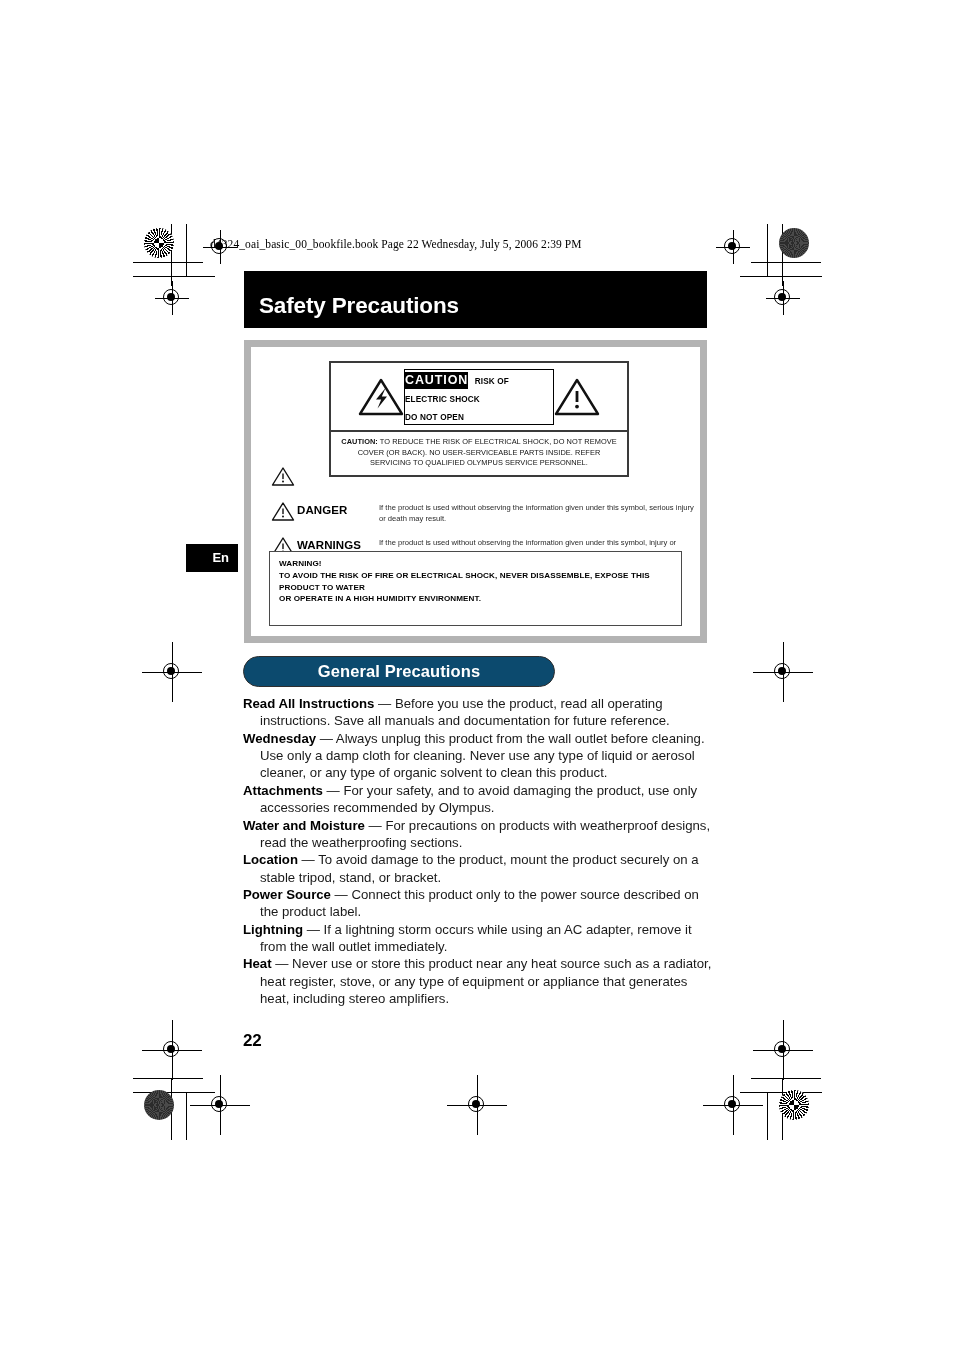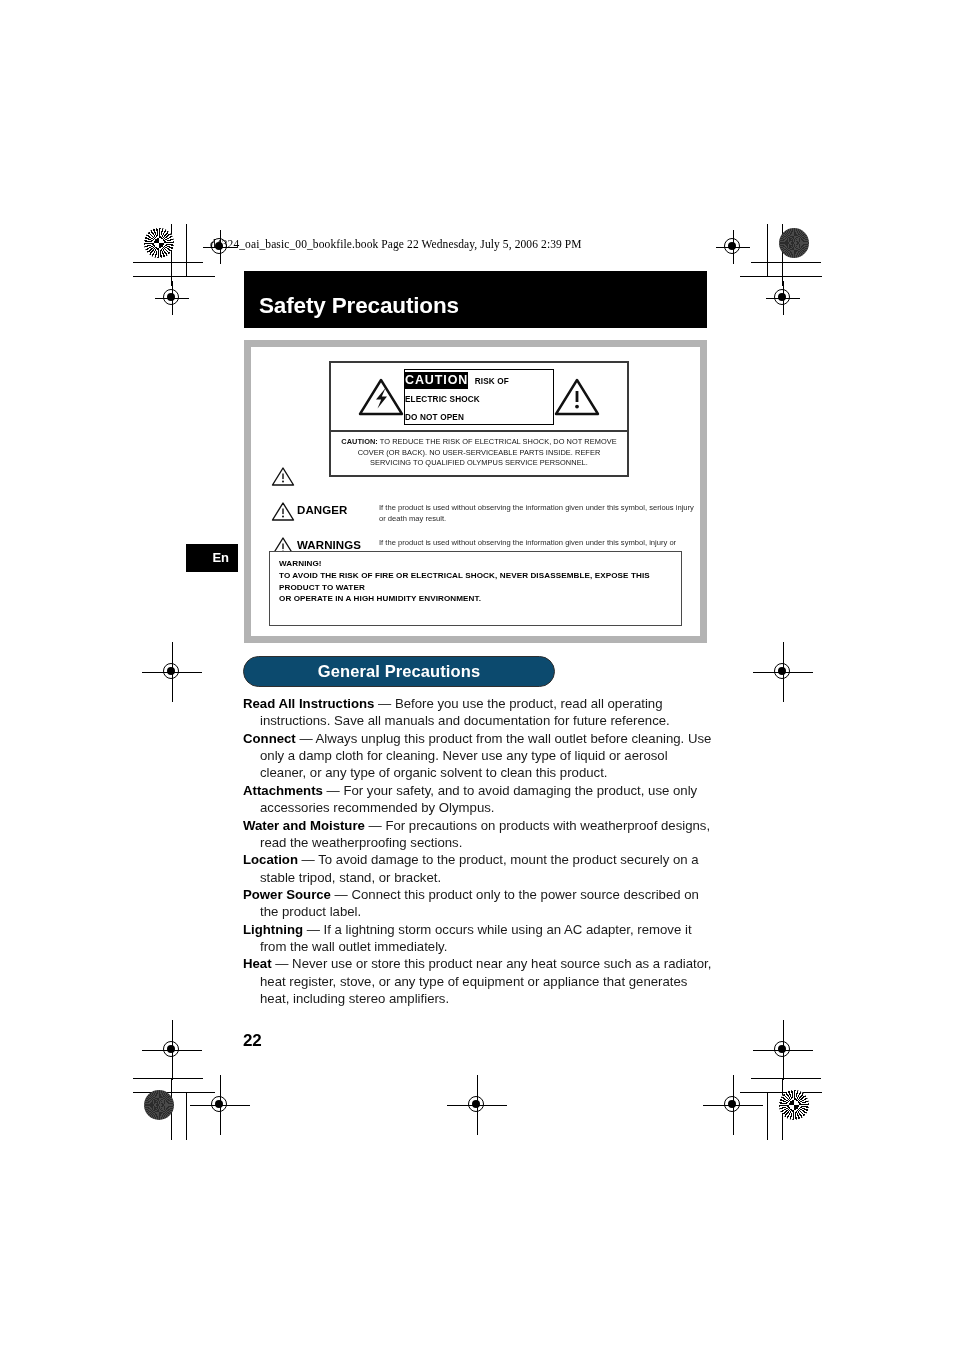--- a/index.html
+++ b/index.html
@@ -482,21 +482,21 @@
       <div class="wline">WARNING!</div>
       <div class="wline">TO AVOID THE RISK OF FIRE OR ELECTRICAL SHOCK, NEVER DISASSEMBLE, EXPOSE THIS PRODUCT TO WATER</div>
       <div class="wline">OR OPERATE IN A HIGH HUMIDITY ENVIRONMENT.</div>
     </div>
   </div>
 
   <div class="pill">General Precautions</div>
 
   <div class="body-copy">
     <p><b>Read All Instructions</b><span> — Before you use the product, read all operating instructions. Save all manuals and documentation for future reference.</span></p>
-    <p><b>Connect</b><span> — Always unplug this product from the wall outlet before cleaning. Use only a damp cloth for cleaning. Never use any type of liquid or aerosol cleaner, or any type of organic solvent to clean this product.</span></p>
+    <p><b>Wednesday</b><span> — Always unplug this product from the wall outlet before cleaning. Use only a damp cloth for cleaning. Never use any type of liquid or aerosol cleaner, or any type of organic solvent to clean this product.</span></p>
     <p><b>Attachments</b><span> — For your safety, and to avoid damaging the product, use only accessories recommended by Olympus.</span></p>
     <p><b>Water and Moisture</b><span> — For precautions on products with weatherproof designs, read the weatherproofing sections.</span></p>
     <p><b>Location</b><span> — To avoid damage to the product, mount the product securely on a stable tripod, stand, or bracket.</span></p>
     <p><b>Power Source</b><span> — Connect this product only to the power source described on the product label.</span></p>
     <p><b>Lightning</b><span> — If a lightning storm occurs while using an AC adapter, remove it from the wall outlet immediately.</span></p>
     <p><b>Heat</b><span> — Never use or store this product near any heat source such as a radiator, heat register, stove, or any type of equipment or appliance that generates heat, including stereo amplifiers.</span></p>
   </div>
 
   <div class="page-number">22</div>
 </div>

